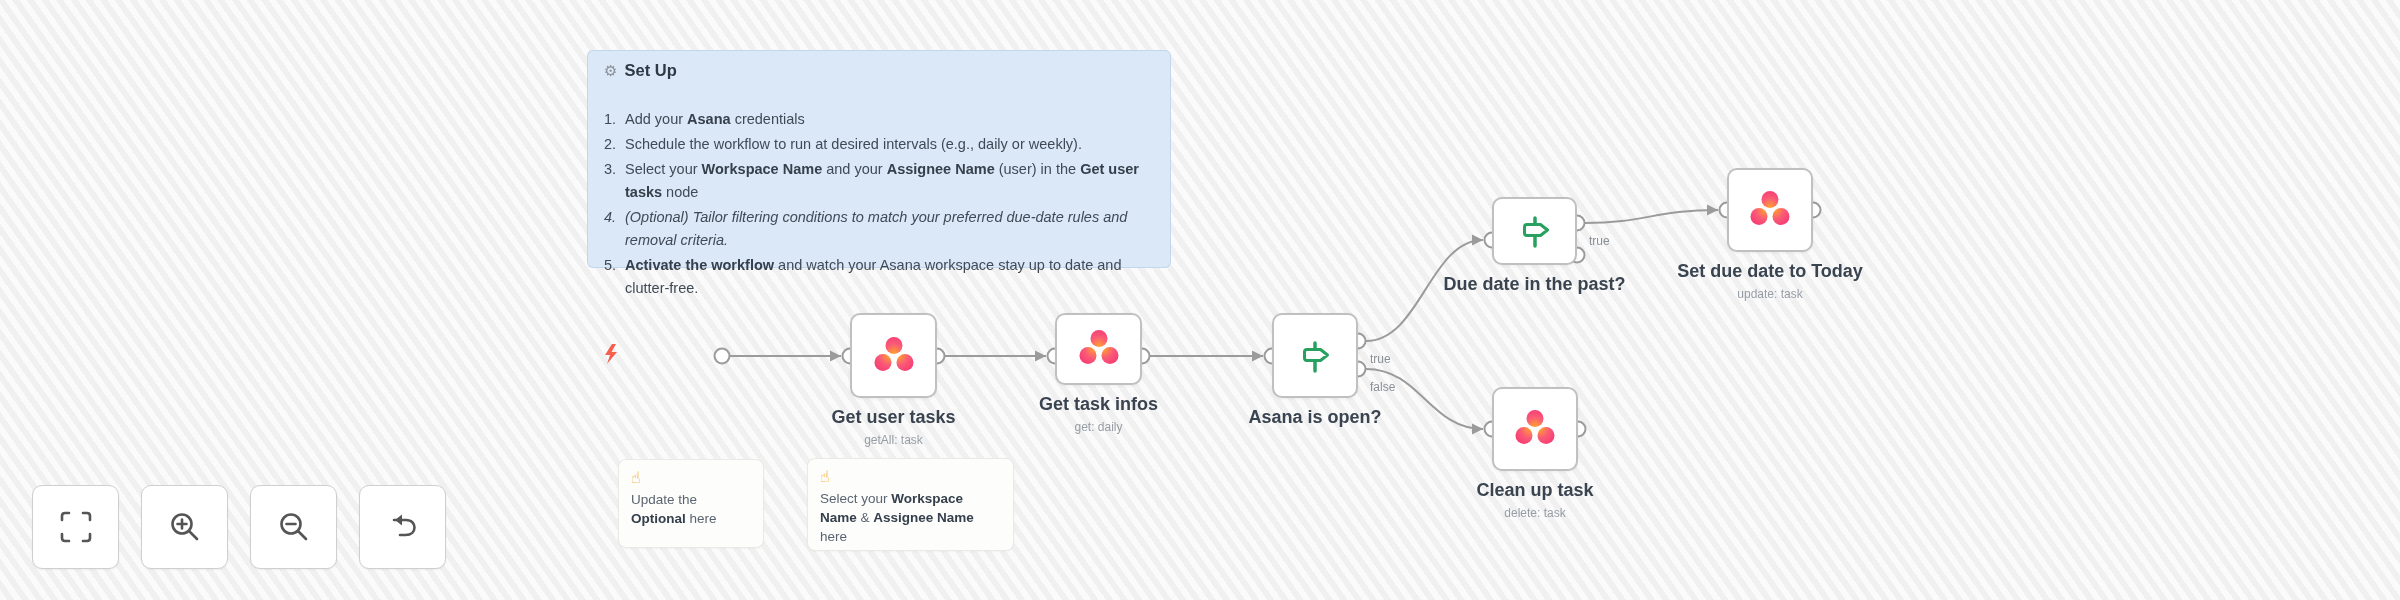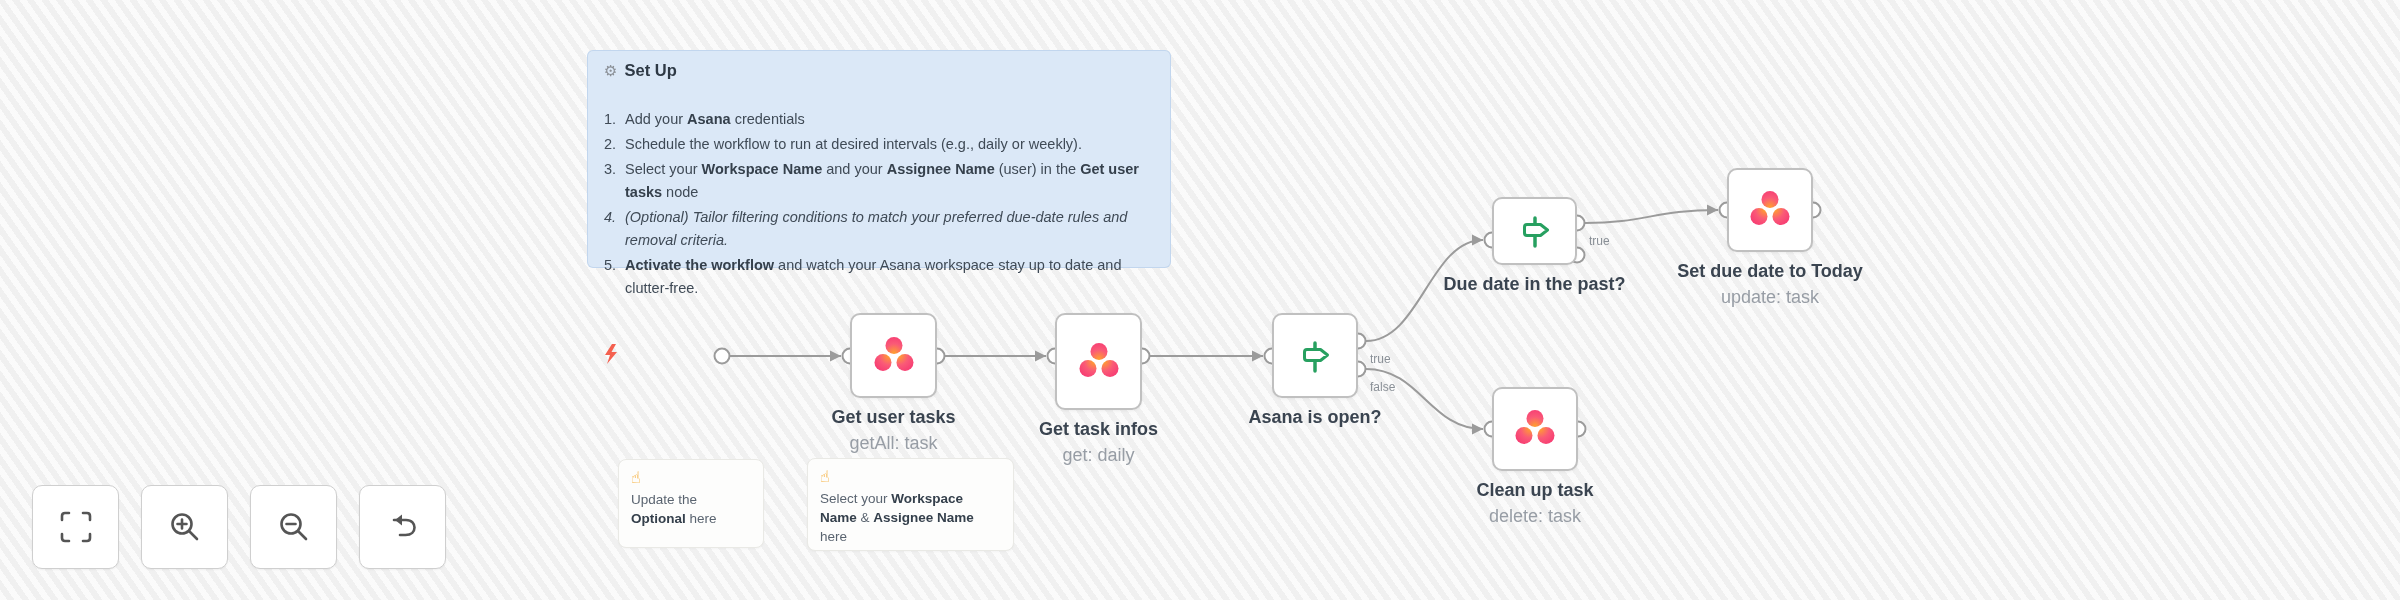--- a/index.html
+++ b/index.html
@@ -16,21 +16,21 @@
   .wire-label{position:absolute;font-size:12px;color:#8a9097;line-height:14px;margin-top:18px;}
 
   
   .node{position:absolute;background:#fff;border:2px solid var(--node-border,#bfbfbf);
     border-radius:10px;box-shadow:0 1px 3px rgba(0,0,0,.06);
     display:flex;align-items:center;justify-content:center;box-sizing:border-box;}
   .node--trigger{border-radius:44px 10px 10px 44px;}
   .nlabel{position:absolute;top:100%;margin-top:11px;left:50%;transform:translateX(-50%);
     white-space:nowrap;font-weight:700;font-size:18px;color:var(--label,#3a4450);}
   .nsub{position:absolute;top:100%;margin-top:37px;left:50%;transform:translateX(-50%);
-    white-space:nowrap;font-size:18px;color:var(--sublabel,#979da5);}
+    white-space:nowrap;font-size:12px;color:var(--sublabel,#979da5);}
   .bolt{position:absolute;}
 
   
   .sticky-setup{position:absolute;left:587px;top:50px;width:584px;height:218px;box-sizing:border-box;
     background:var(--sticky-blue,#dbe8f7);border:1px solid rgba(120,160,210,.25);border-radius:6px;
     padding:10px 16px;color:#3f4a56;}
   .sticky-setup .stitle{display:flex;align-items:center;gap:7px;font-size:16.5px;font-weight:700;color:#2e3945;}
   .gear{color:#8a8f96;font-size:15px;font-weight:400;}
   .sticky-setup ol{counter-reset:s;margin:28px 0 0 0;padding:0;list-style:none;font-size:14.5px;line-height:23px;}
   .sticky-setup li{counter-increment:s;position:relative;padding-left:21px;margin:0 0 2px 0;}
@@ -129,21 +129,21 @@
           </radialGradient>
       </defs>
       <circle cx="23" cy="12.5" r="8.5" fill="url(#aT)"></circle>
       <circle cx="12" cy="29.5" r="8.5" fill="url(#aL)"></circle>
       <circle cx="34" cy="29.5" r="8.5" fill="url(#aR)"></circle>
     </svg>
     <span class="nlabel">Get user tasks</span>
     <span class="nsub">getAll: task</span>
   </div>
 
-  <div class="node" style="left:1055px;top:313px;width:87px;height:97px;">
+  <div class="node" style="left:1055px;top:313px;width:87px;height:72px;">
     <svg width="46" height="46" viewBox="0 0 46 46">
       <circle cx="23" cy="12.5" r="8.5" fill="url(#aT)"></circle>
       <circle cx="12" cy="29.5" r="8.5" fill="url(#aL)"></circle>
       <circle cx="34" cy="29.5" r="8.5" fill="url(#aR)"></circle>
     </svg>
     <span class="nlabel">Get task infos</span>
     <span class="nsub">get: daily</span>
   </div>
 
   <div class="node" style="left:1272px;top:313px;width:86px;height:85px;">

